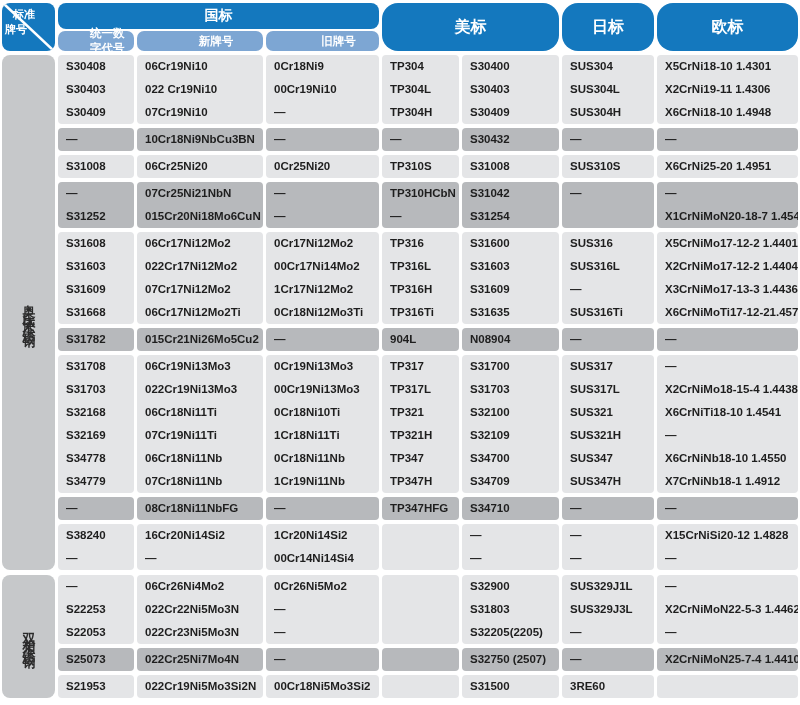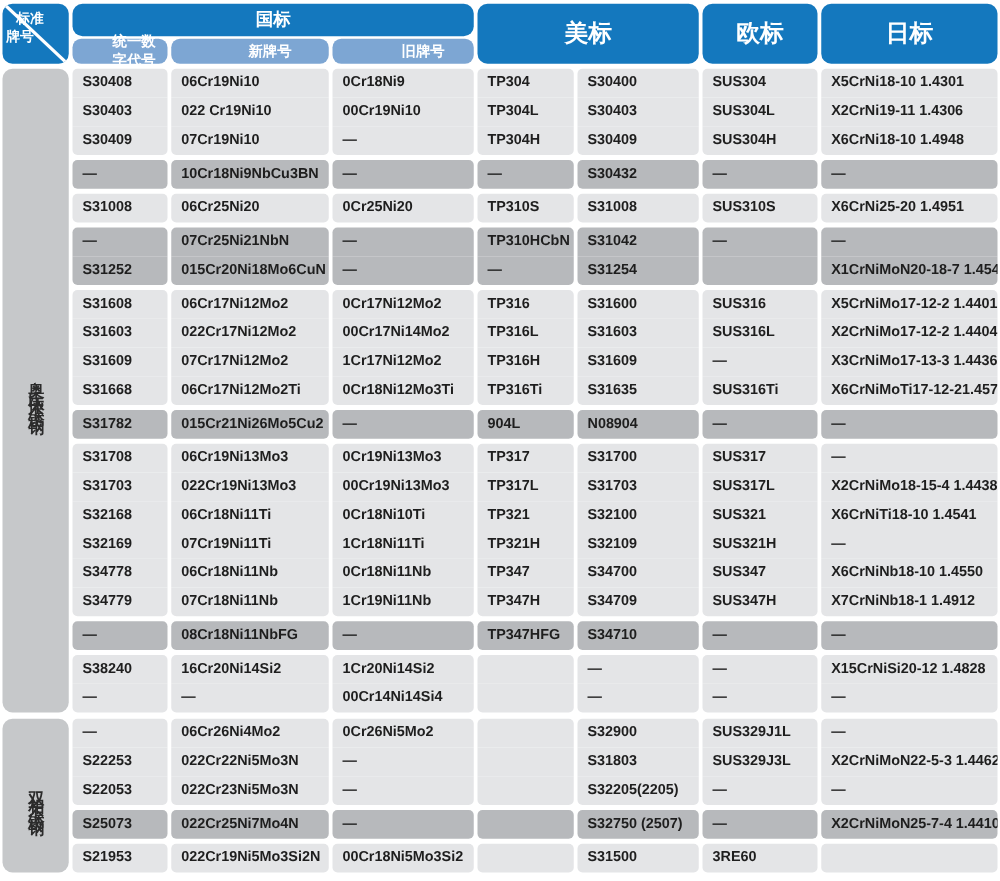--- a/index.html
+++ b/index.html
@@ -24,21 +24,21 @@
   .corner .c-bottom { position:absolute; bottom:14px; left:3px; }
   .header-grid {
     flex:1; display:grid; grid-template-columns:321px 177px 92px 141px;
     column-gap:3px;
   }
   .hdr {
     background:#1478be; color:#fff; font-weight:bold;
     display:flex; align-items:center; justify-content:center;
     border-radius:8px;
   }
-  .hdr.big { font-size:19px; height:48px; }
+  .hdr.big { font-size:16px; height:48px;border-radius:16px; }
   .gb-wrap { display:flex; flex-direction:column; gap:2px; }
   .gb-wrap .hdr.top { height:26px; font-size:14px; }
   .gb-sub { display:grid; grid-template-columns:76px 126px 113px; column-gap:3px; }
   .hdr.sub { height:20px; font-size:11.5px; background:#7da6d3; border-radius:7px;padding-left:32px; }
   
   .tbody { display:flex; flex-direction:column; gap:5px; }
   .section { display:flex; gap:3px; }
   .section-label {
     flex:0 0 53px; background:#c6c8ca; border-radius:8px;
     display:flex; align-items:center; justify-content:center;
@@ -77,22 +77,22 @@
     <div class="header-grid">
       <div class="gb-wrap">
         <div class="hdr top">国标</div>
         <div class="gb-sub">
           <div class="hdr sub">统一数字代号</div>
           <div class="hdr sub">新牌号</div>
           <div class="hdr sub">旧牌号</div>
         </div>
       </div>
       <div class="hdr big">美标</div>
+      <div class="hdr big">日标</div>
       <div class="hdr big">欧标</div>
-      <div class="hdr big">日标</div>
     </div>
   </div>
 
   <div class="tbody">
       <div class="section">
         <div class="section-label">奥氏体不锈钢</div>
         <div class="groups">
           <div class="group light">
             <div class="cell fr">S30408</div>
             <div class="cell fr">06Cr19Ni10</div>

